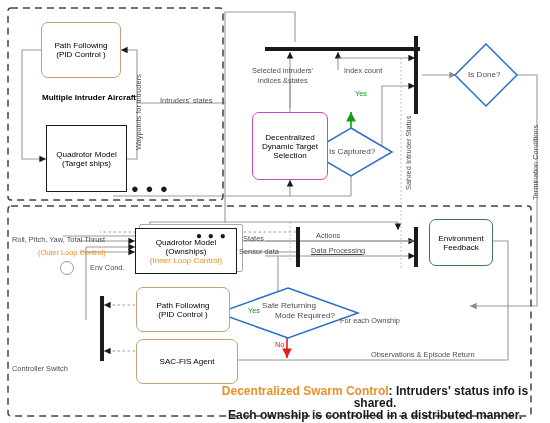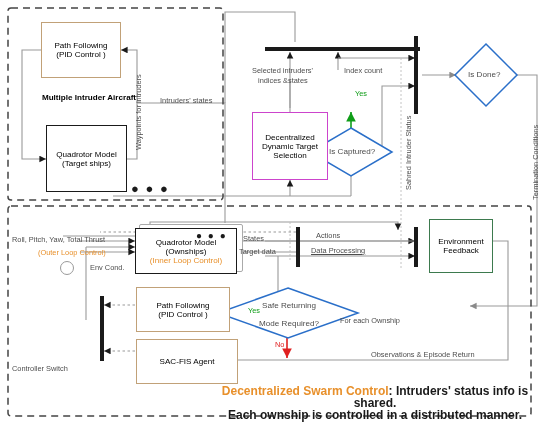--- a/index.html
+++ b/index.html
@@ -2,21 +2,21 @@
 <html><head>
 <meta charset="utf-8">
 <style>
   html,body{margin:0;padding:0;background:#ffffff;}
   body{width:550px;height:423px;position:relative;overflow:hidden;
        font-family:"Liberation Sans","DejaVu Sans",sans-serif;}
   #root{position:relative;width:550px;height:423px;}
   svg.layer{position:absolute;left:0;top:0;width:550px;height:423px;}
   .node{position:absolute;box-sizing:border-box;display:flex;align-items:center;
         justify-content:center;text-align:center;background:#ffffff;}
-  .rbox{border-radius:0;border-width:1.6px;border-style:solid;}
+  .rbox{border-radius:7px;border-width:1.6px;border-style:solid;}
   .lbl{position:absolute;color:#4d4d4d;white-space:nowrap;}
   .lbl.wrap{white-space:normal;text-align:center;}
   .vlbl{position:absolute;color:#4d4d4d;white-space:nowrap;
         transform-origin:0 0;}
   .txt-sm{font-size:7.4px;}
   .txt-md{font-size:8.1px;}
   .bold{font-weight:bold;color:#000;}
   .orange{color:#e8902b;}
   .green{color:#0f9d18;}
   .red{color:#e02020;}
@@ -171,31 +171,31 @@
     <div>
       <div class="txt-md">Path Following</div>
       <div class="txt-md">(PID Control )</div>
     </div>
   </div>
 
   <div class="node rbox" style="left:136px;top:339px;width:102px;height:45px;border-color:#c1a178;">
     <div class="txt-md">SAC-FIS Agent</div>
   </div>
 
-  <div class="node rbox" style="left:429px;top:219px;width:64px;height:54px;border-color:#3d7a4e;">
+  <div class="node rbox" style="left:429px;top:219px;width:64px;height:47px;border-color:#3d7a4e;">
     <div>
       <div class="txt-md">Environment</div>
       <div class="txt-md">Feedback</div>
     </div>
   </div>
 
   <div class="lbl txt-md" style="left:468px;top:70px;">Is Done?</div>
   <div class="lbl txt-md" style="left:329px;top:147px;">Is Captured?</div>
   <div class="lbl wrap txt-md" style="left:248px;top:301px;width:82px;">Safe Returning</div>
-  <div class="lbl wrap txt-md" style="left:248px;top:311px;width:82px;margin-top:8px;">Mode Required?</div>
+  <div class="lbl wrap txt-md" style="left:264px;top:311px;width:82px;">Mode Required?</div>
 
   <div class="lbl wrap txt-md bold" style="left:34px;top:92px;width:110px;line-height:11px;">Multiple Intruder Aircraft</div>
 
   <div class="vlbl txt-sm" style="left:134px;top:150px;transform:rotate(-90deg);">Waypoints for intruders</div>
 
   <div class="lbl txt-sm" style="left:160px;top:96px;">Intruders' states</div>
 
   <div class="lbl txt-sm" style="left:252px;top:66px;">Selected intruders'</div>
   <div class="lbl txt-sm" style="left:258px;top:76px;">indices &amp;states</div>
 
@@ -203,21 +203,21 @@
   <div class="lbl txt-sm green" style="left:355px;top:89px;">Yes</div>
 
   <div class="vlbl txt-sm" style="left:404px;top:190px;transform:rotate(-90deg);">Sahred Intruder Status</div>
 
   <div class="vlbl txt-sm" style="left:531px;top:200px;transform:rotate(-90deg);">Termination Conditions</div>
 
   <div class="lbl txt-sm" style="left:316px;top:231px;">Actions</div>
   <div class="lbl txt-sm" style="left:311px;top:246px;text-decoration:underline;">Data Processing</div>
 
   <div class="lbl txt-sm" style="left:243px;top:234px;">States</div>
-  <div class="lbl txt-sm" style="left:239px;top:247px;">Target data</div>
+  <div class="lbl txt-sm" style="left:239px;top:247px;">Sensor data</div>
 
   <div class="lbl txt-sm" style="left:12px;top:235px;">Roll, Pitch, Yaw, Total Thrust</div>
   <div class="lbl txt-sm orange" style="left:38px;top:248px;">(Outer Loop Control)</div>
 
   <div class="circle" style="left:60px;top:261px;width:12px;height:12px;"></div>
   <div class="lbl txt-sm" style="left:78px;top:263px;padding-left:12px;">Env Cond.</div>
 
   <div class="lbl txt-sm" style="left:12px;top:364px;">Controller Switch</div>
 
   <div class="lbl txt-sm green" style="left:248px;top:306px;">Yes</div>

